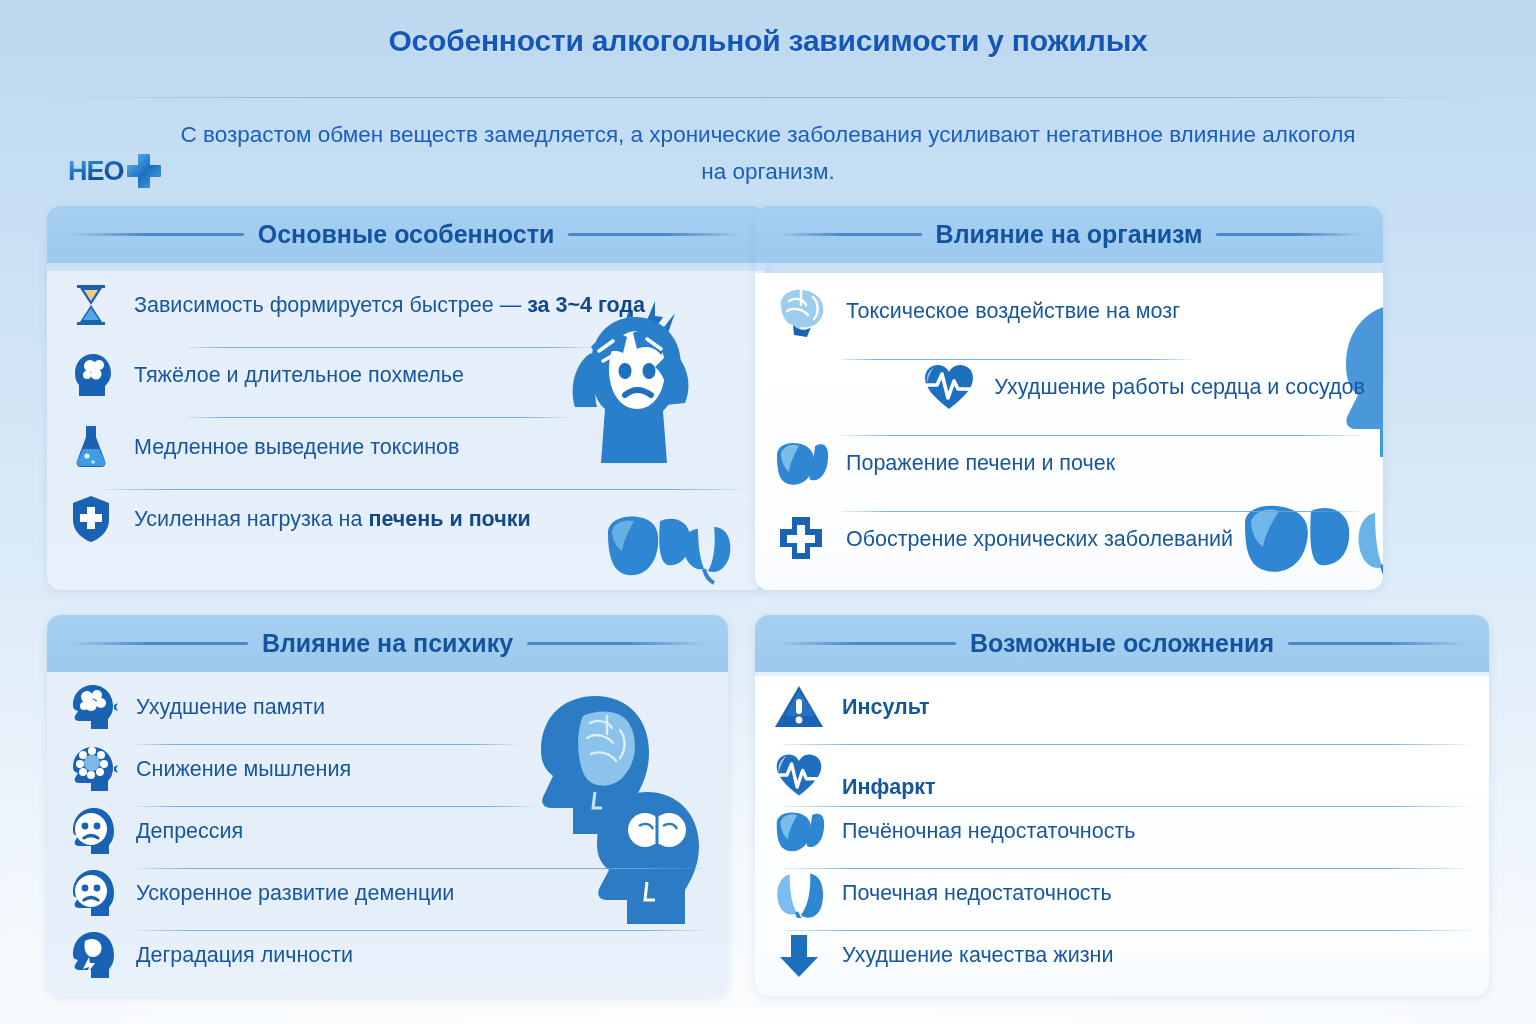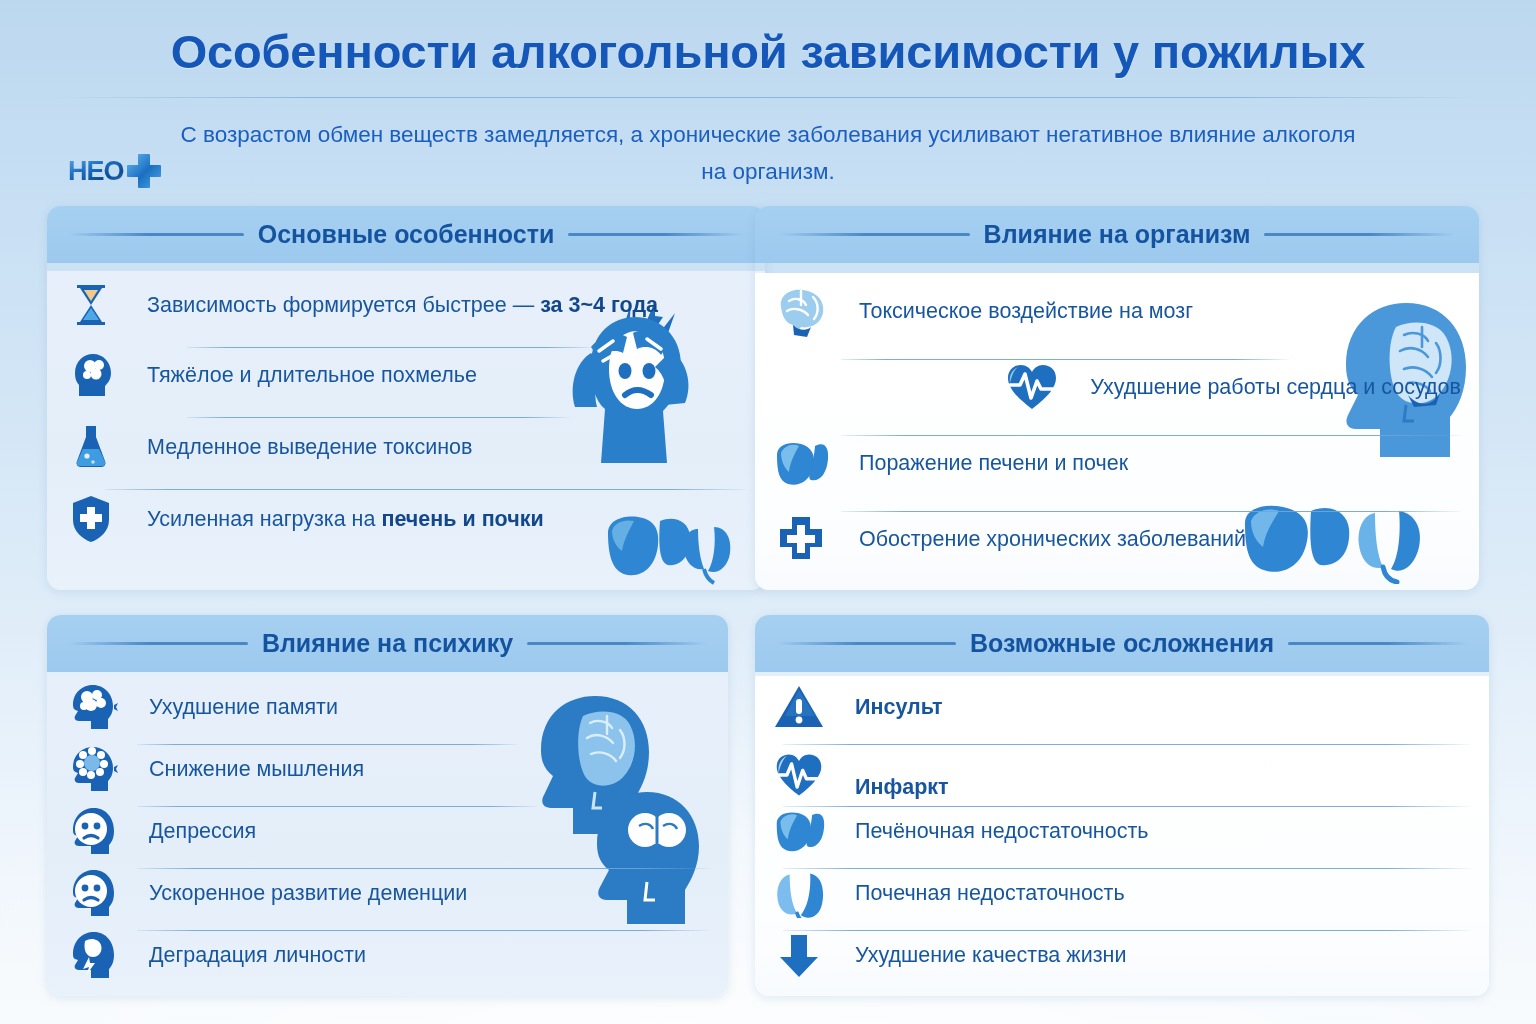--- a/index.html
+++ b/index.html
@@ -16,21 +16,21 @@
       radial-gradient(ellipse 120% 90% at 50% 120%, rgba(255,255,255,0.95) 0%, rgba(255,255,255,0.0) 60%),
       linear-gradient(180deg, #bcd8ef 0%, #c9e0f4 22%, #dcebf8 55%, #eef5fc 82%, #f6fafd 100%);
     position: relative;
   }
 
   
   .page-title {
     position: absolute;
     top: 24px; left: 0; right: 0;
     text-align: center;
-    font-size: 47px;
+    font-size: 30px;
     font-weight: bold;
     color: #1457b8;
     letter-spacing: -0.2px;
     text-shadow: 0 1px 0 rgba(255,255,255,0.45);
   }
   .title-rule {
     position: absolute;
     top: 97px; left: 48px; right: 48px;
     height: 1px;
     background: linear-gradient(90deg, rgba(120,170,215,0) 0%, rgba(120,170,215,0.75) 18%, rgba(120,170,215,0.75) 82%, rgba(120,170,215,0) 100%);
@@ -124,21 +124,21 @@
   .rows {
     position: relative;
     z-index: 2;
     padding: 0;
     margin: 0;
     list-style: none;
   }
   .row {
     display: flex;
     align-items: center;
-    gap: 30px;
+    gap: 17px;
     position: relative;
     padding: 0 18px;
   }
   .row .label {
     font-size: 21.5px;
     color: #17569f;
     white-space: nowrap;
   }
   .row .label b { font-weight: bold; color: #12478c; }
   .divider {
@@ -153,21 +153,21 @@
   }
 
   .art {
     position: absolute;
     z-index: 1;
     pointer-events: none;
   }
 
   
   #card-main        { left: 47px;  top: 206px; width: 718px; height: 384px; }
-  #card-body-impact { left: 755px; top: 206px; width: 724px; height: 384px; }
+  #card-body-impact { left: 755px; top: 206px; width: 628px; height: 384px; }
   #card-psyche      { left: 47px;  top: 615px; width: 681px; height: 381px; }
   #card-complications{left: 755px; top: 615px; width: 734px; height: 381px; }
 </style>
 </head>
 <body>
 
 <div class="page-title">Особенности алкогольной зависимости у пожилых</div>
 <div class="title-rule"></div>
 <div class="page-subtitle">С возрастом обмен веществ замедляется, а хронические заболевания усиливают негативное влияние алкоголя на организм.</div>
 

